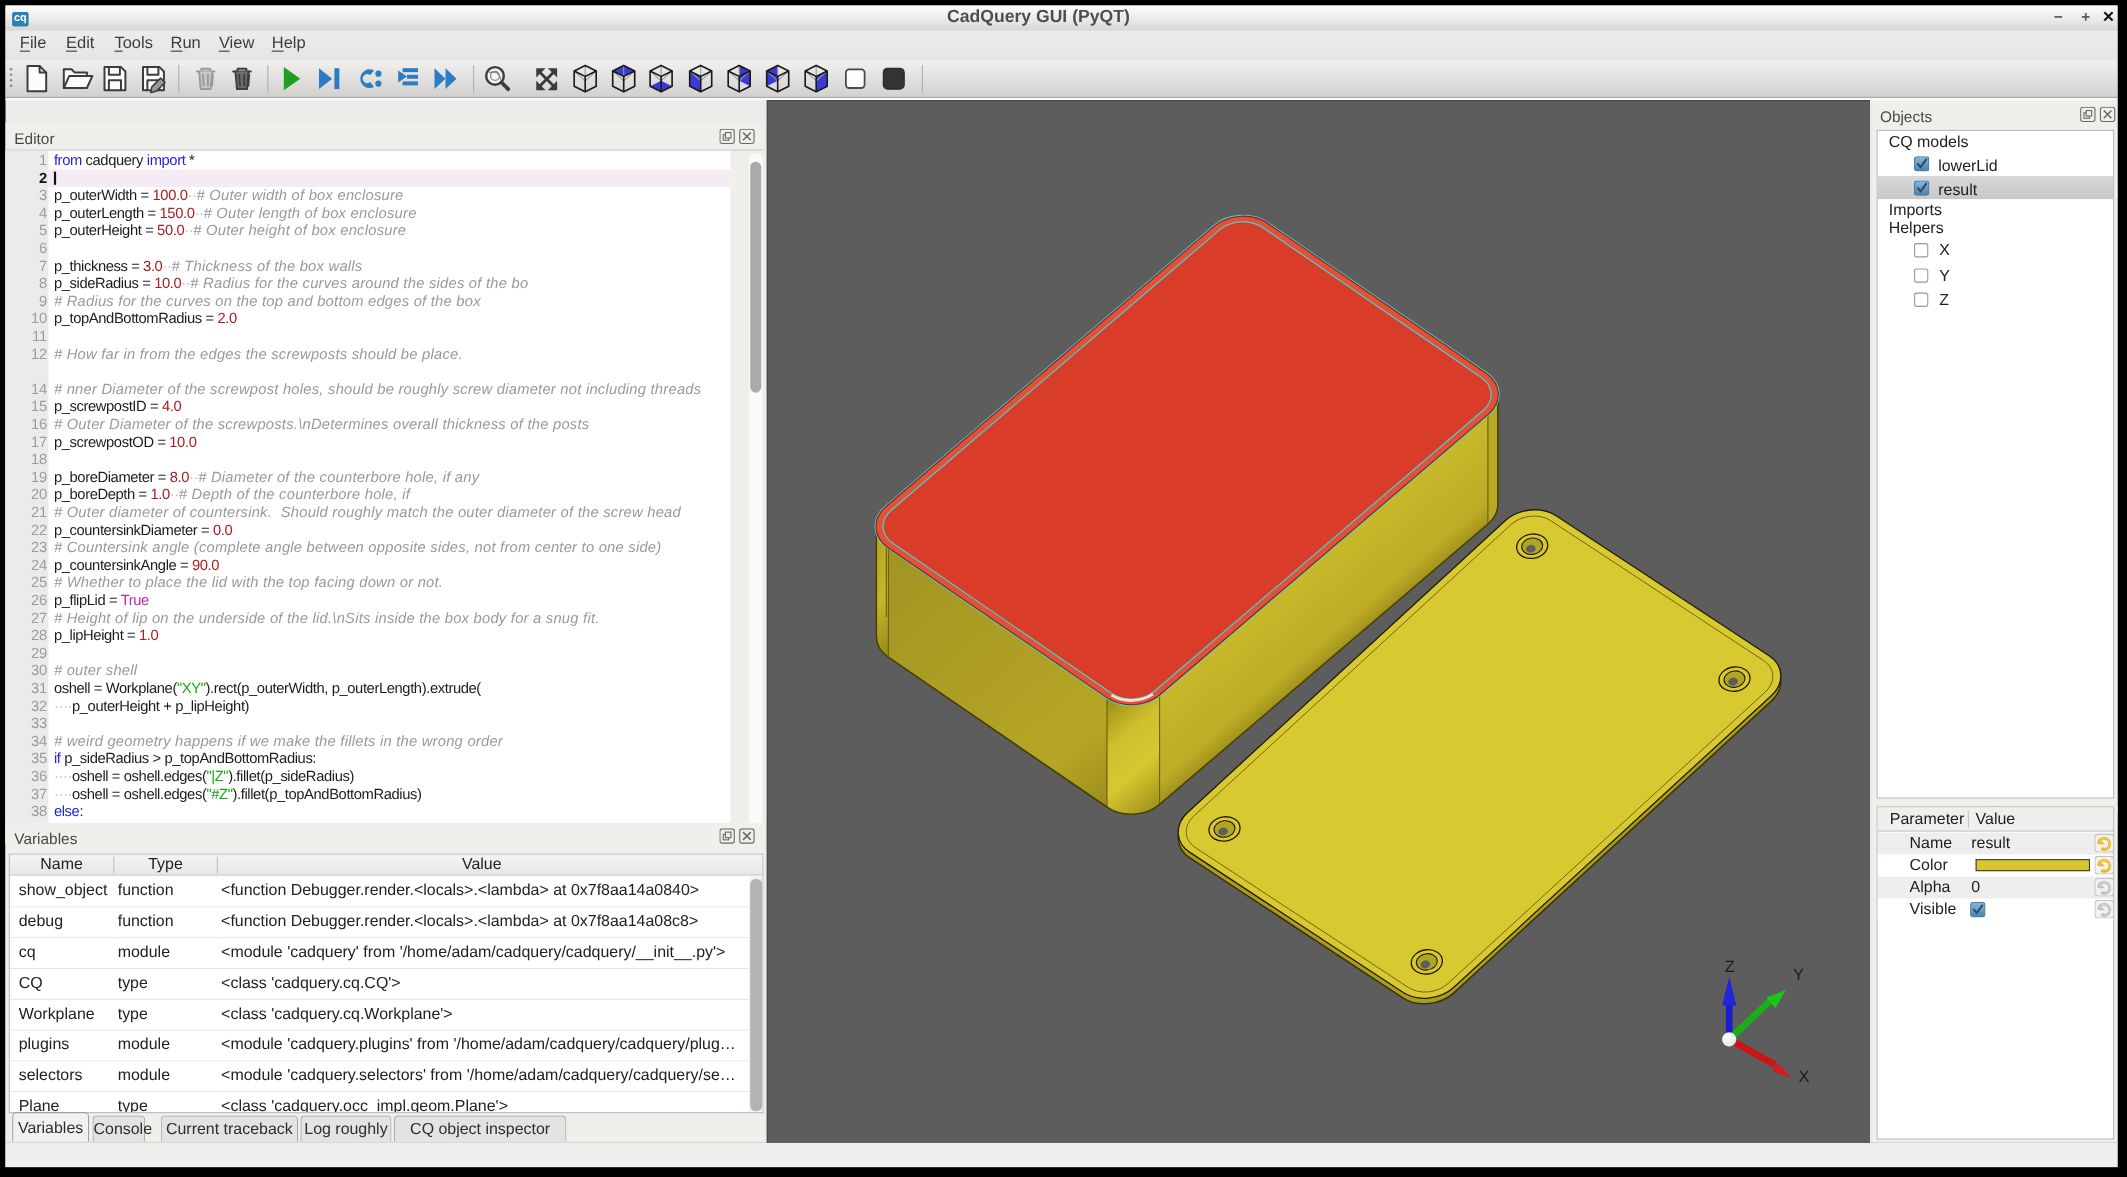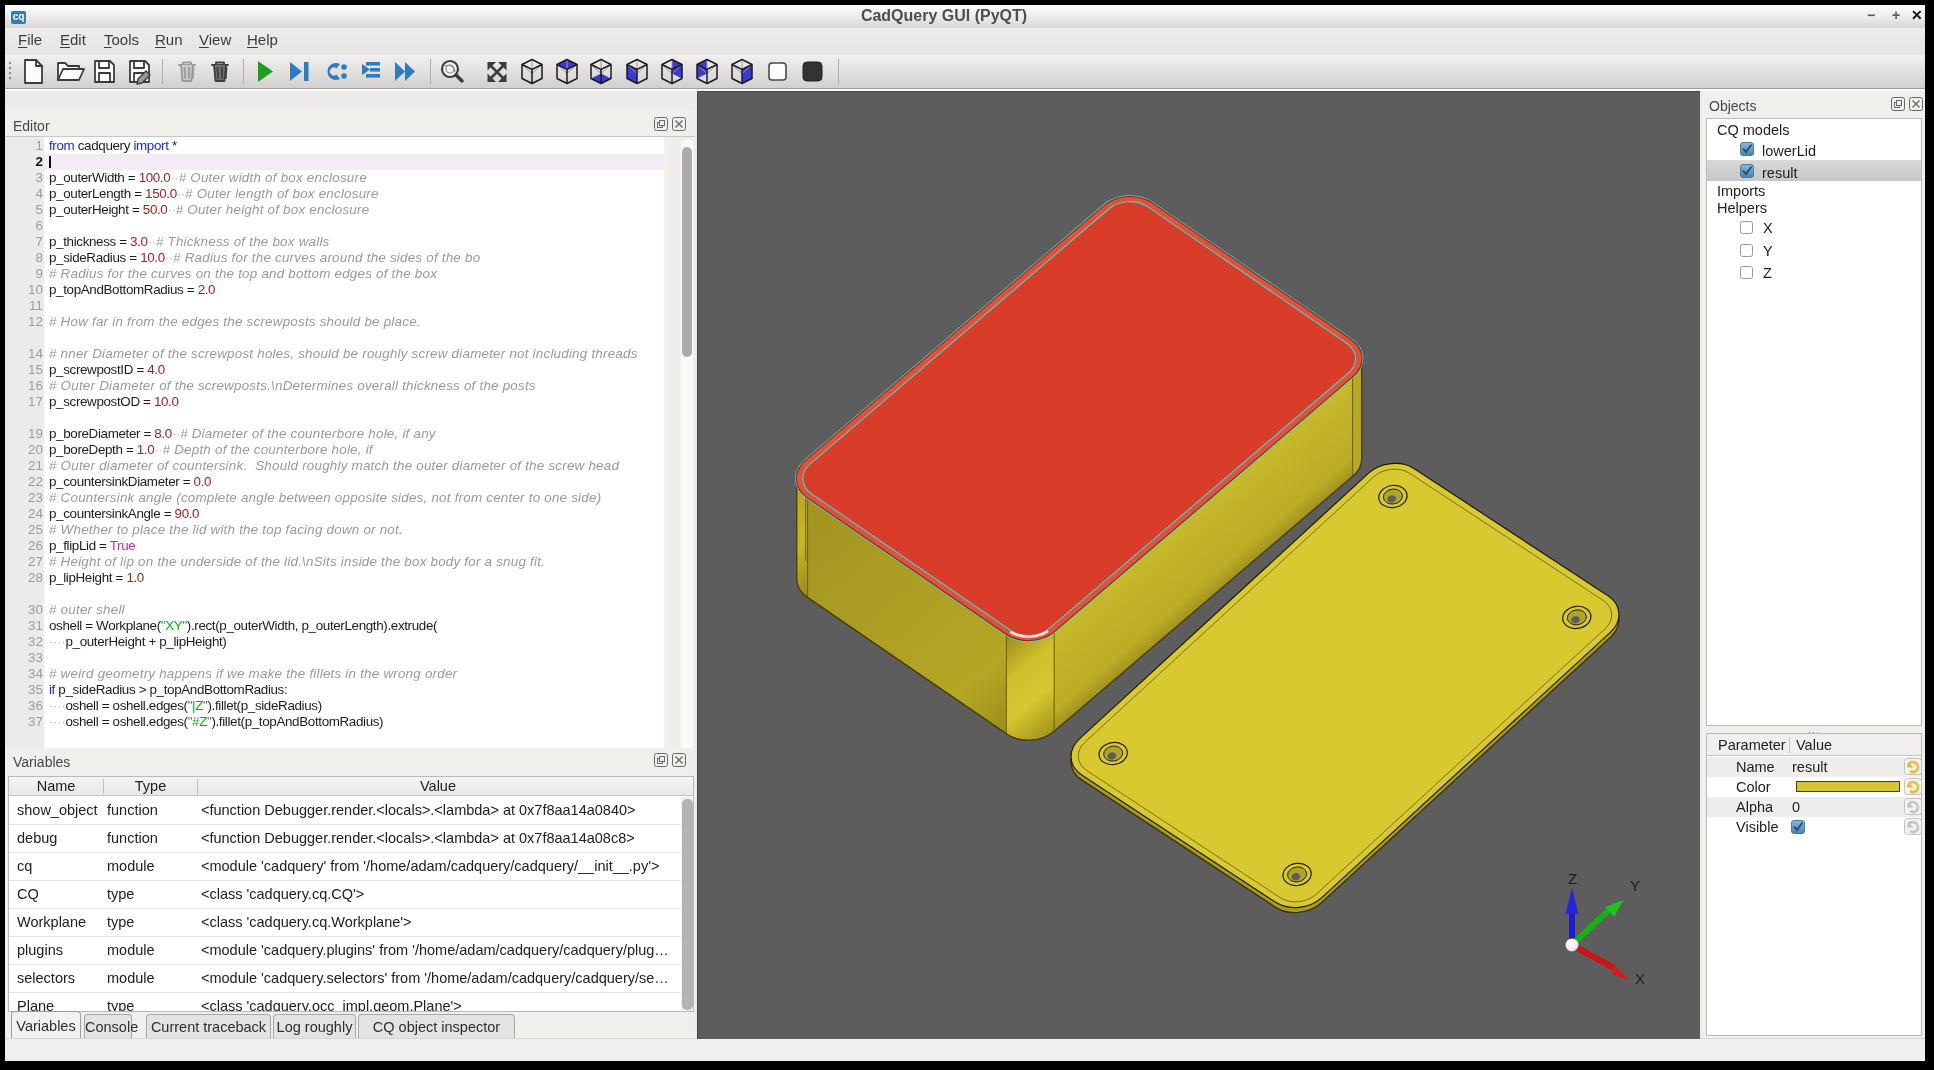--- a/index.html
+++ b/index.html
@@ -223,38 +223,41 @@
 <div class="cl" style="top:97px;"><span class="lnum">7</span><span class="ltext">p_thickness = <span class="n">3.0</span><span class="w">··</span><span class="c"># Thickness of the box walls</span></span></div>
 <div class="cl" style="top:113px;"><span class="lnum">8</span><span class="ltext">p_sideRadius = <span class="n">10.0</span><span class="w">··</span><span class="c"># Radius for the curves around the sides of the bo</span></span></div>
 <div class="cl" style="top:129px;"><span class="lnum">9</span><span class="ltext"><span class="c"># Radius for the curves on the top and bottom edges of the box</span></span></div>
 <div class="cl" style="top:145px;"><span class="lnum">10</span><span class="ltext">p_topAndBottomRadius = <span class="n">2.0</span></span></div>
 <div class="cl" style="top:161px;"><span class="lnum">11</span><span class="ltext"></span></div>
 <div class="cl" style="top:177px;"><span class="lnum">12</span><span class="ltext"><span class="c"># How far in from the edges the screwposts should be place.</span></span></div>
 <div class="cl" style="top:209px;"><span class="lnum">14</span><span class="ltext"><span class="c"># nner Diameter of the screwpost holes, should be roughly screw diameter not including threads</span></span></div>
 <div class="cl" style="top:225px;"><span class="lnum">15</span><span class="ltext">p_screwpostID = <span class="n">4.0</span></span></div>
 <div class="cl" style="top:241px;"><span class="lnum">16</span><span class="ltext"><span class="c"># Outer Diameter of the screwposts.\nDetermines overall thickness of the posts</span></span></div>
 <div class="cl" style="top:257px;"><span class="lnum">17</span><span class="ltext">p_screwpostOD = <span class="n">10.0</span></span></div>
+<div class="cl" style="top:273px;"><span class="lnum">18</span><span class="ltext"></span></div>
 <div class="cl" style="top:289px;"><span class="lnum">19</span><span class="ltext">p_boreDiameter = <span class="n">8.0</span><span class="w">··</span><span class="c"># Diameter of the counterbore hole, if any</span></span></div>
 <div class="cl" style="top:305px;"><span class="lnum">20</span><span class="ltext">p_boreDepth = <span class="n">1.0</span><span class="w">··</span><span class="c"># Depth of the counterbore hole, if</span></span></div>
 <div class="cl" style="top:321px;"><span class="lnum">21</span><span class="ltext"><span class="c"># Outer diameter of countersink.  Should roughly match the outer diameter of the screw head</span></span></div>
 <div class="cl" style="top:337px;"><span class="lnum">22</span><span class="ltext">p_countersinkDiameter = <span class="n">0.0</span></span></div>
 <div class="cl" style="top:353px;"><span class="lnum">23</span><span class="ltext"><span class="c"># Countersink angle (complete angle between opposite sides, not from center to one side)</span></span></div>
 <div class="cl" style="top:369px;"><span class="lnum">24</span><span class="ltext">p_countersinkAngle = <span class="n">90.0</span></span></div>
 <div class="cl" style="top:385px;"><span class="lnum">25</span><span class="ltext"><span class="c"># Whether to place the lid with the top facing down or not.</span></span></div>
 <div class="cl" style="top:401px;"><span class="lnum">26</span><span class="ltext">p_flipLid = <span class="b">True</span></span></div>
 <div class="cl" style="top:417px;"><span class="lnum">27</span><span class="ltext"><span class="c"># Height of lip on the underside of the lid.\nSits inside the box body for a snug fit.</span></span></div>
 <div class="cl" style="top:433px;"><span class="lnum">28</span><span class="ltext">p_lipHeight = <span class="n">1.0</span></span></div>
+<div class="cl" style="top:449px;"><span class="lnum">29</span><span class="ltext"></span></div>
 <div class="cl" style="top:465px;"><span class="lnum">30</span><span class="ltext"><span class="c"># outer shell</span></span></div>
 <div class="cl" style="top:481px;"><span class="lnum">31</span><span class="ltext">oshell = Workplane(<span class="s">"XY"</span>).rect(p_outerWidth, p_outerLength).extrude(</span></div>
 <div class="cl" style="top:497px;"><span class="lnum">32</span><span class="ltext"><span class="w">····</span>p_outerHeight + p_lipHeight)</span></div>
 <div class="cl" style="top:513px;"><span class="lnum">33</span><span class="ltext"></span></div>
 <div class="cl" style="top:529px;"><span class="lnum">34</span><span class="ltext"><span class="c"># weird geometry happens if we make the fillets in the wrong order</span></span></div>
 <div class="cl" style="top:545px;"><span class="lnum">35</span><span class="ltext"><span class="k">if</span> p_sideRadius &gt; p_topAndBottomRadius:</span></div>
 <div class="cl" style="top:561px;"><span class="lnum">36</span><span class="ltext"><span class="w">····</span>oshell = oshell.edges(<span class="s">"|Z"</span>).fillet(p_sideRadius)</span></div>
 <div class="cl" style="top:577px;"><span class="lnum">37</span><span class="ltext"><span class="w">····</span>oshell = oshell.edges(<span class="s">"#Z"</span>).fillet(p_topAndBottomRadius)</span></div>
+<div class="cl" style="top:593px;"><span class="lnum">38</span><span class="ltext"><span class="k">else</span>:</span></div>
 <div class="cl" style="top:609px;"><span class="lnum"></span><span class="ltext"><span class="w">····</span>oshell = oshell.edges(<span class="s">"#Z"</span>).fillet(p_topAndBottomRadius)</span></div>
     </div>
     <div id="vscroll1">
         <div style="position:absolute;left:12px;top:2px;width:12px;height:620px;background:#fbfaf9;border-radius:6px;"></div>
       <div style="position:absolute;left:13px;top:10px;width:10px;height:210px;background:#aaaaaa;border-radius:5px;"></div>
     </div>
 </div>
   <div id="vars">
     <div class="ptitle" style="left:8px; top:6px;">Variables</div>
     <svg class="abs" style="left:649px; top:5px;" width="36" height="15" viewBox="0 0 36 15">

